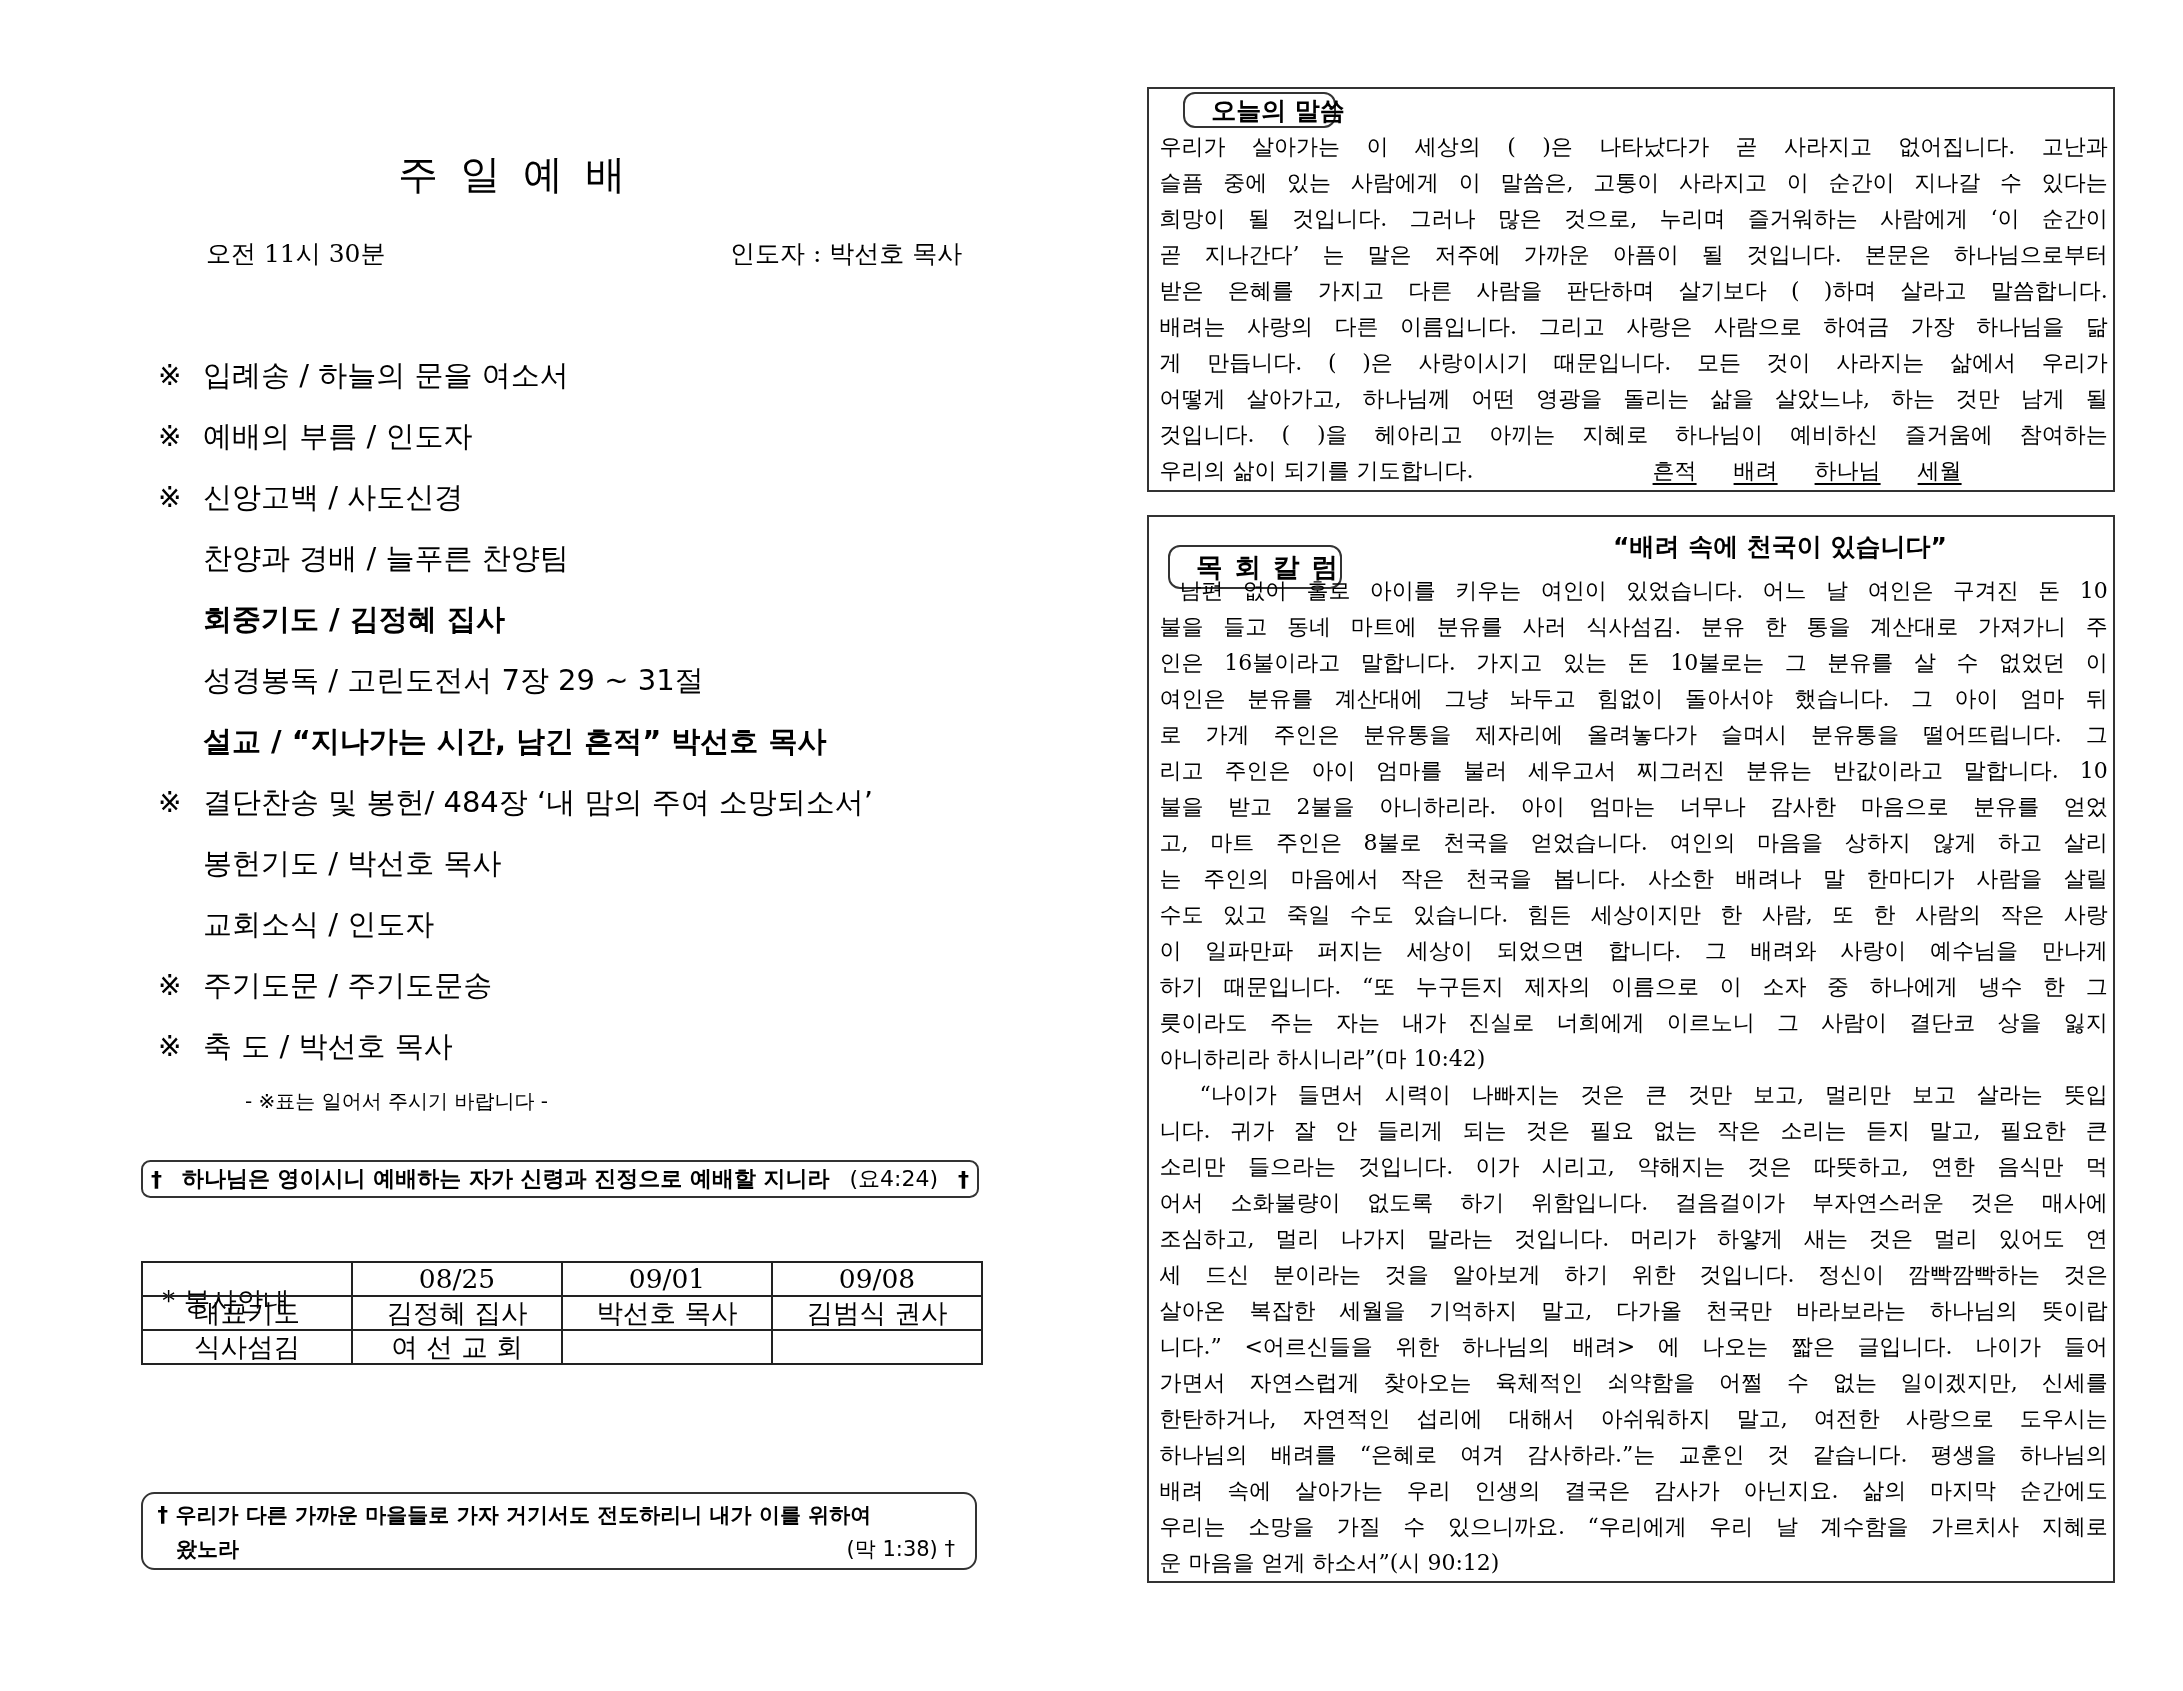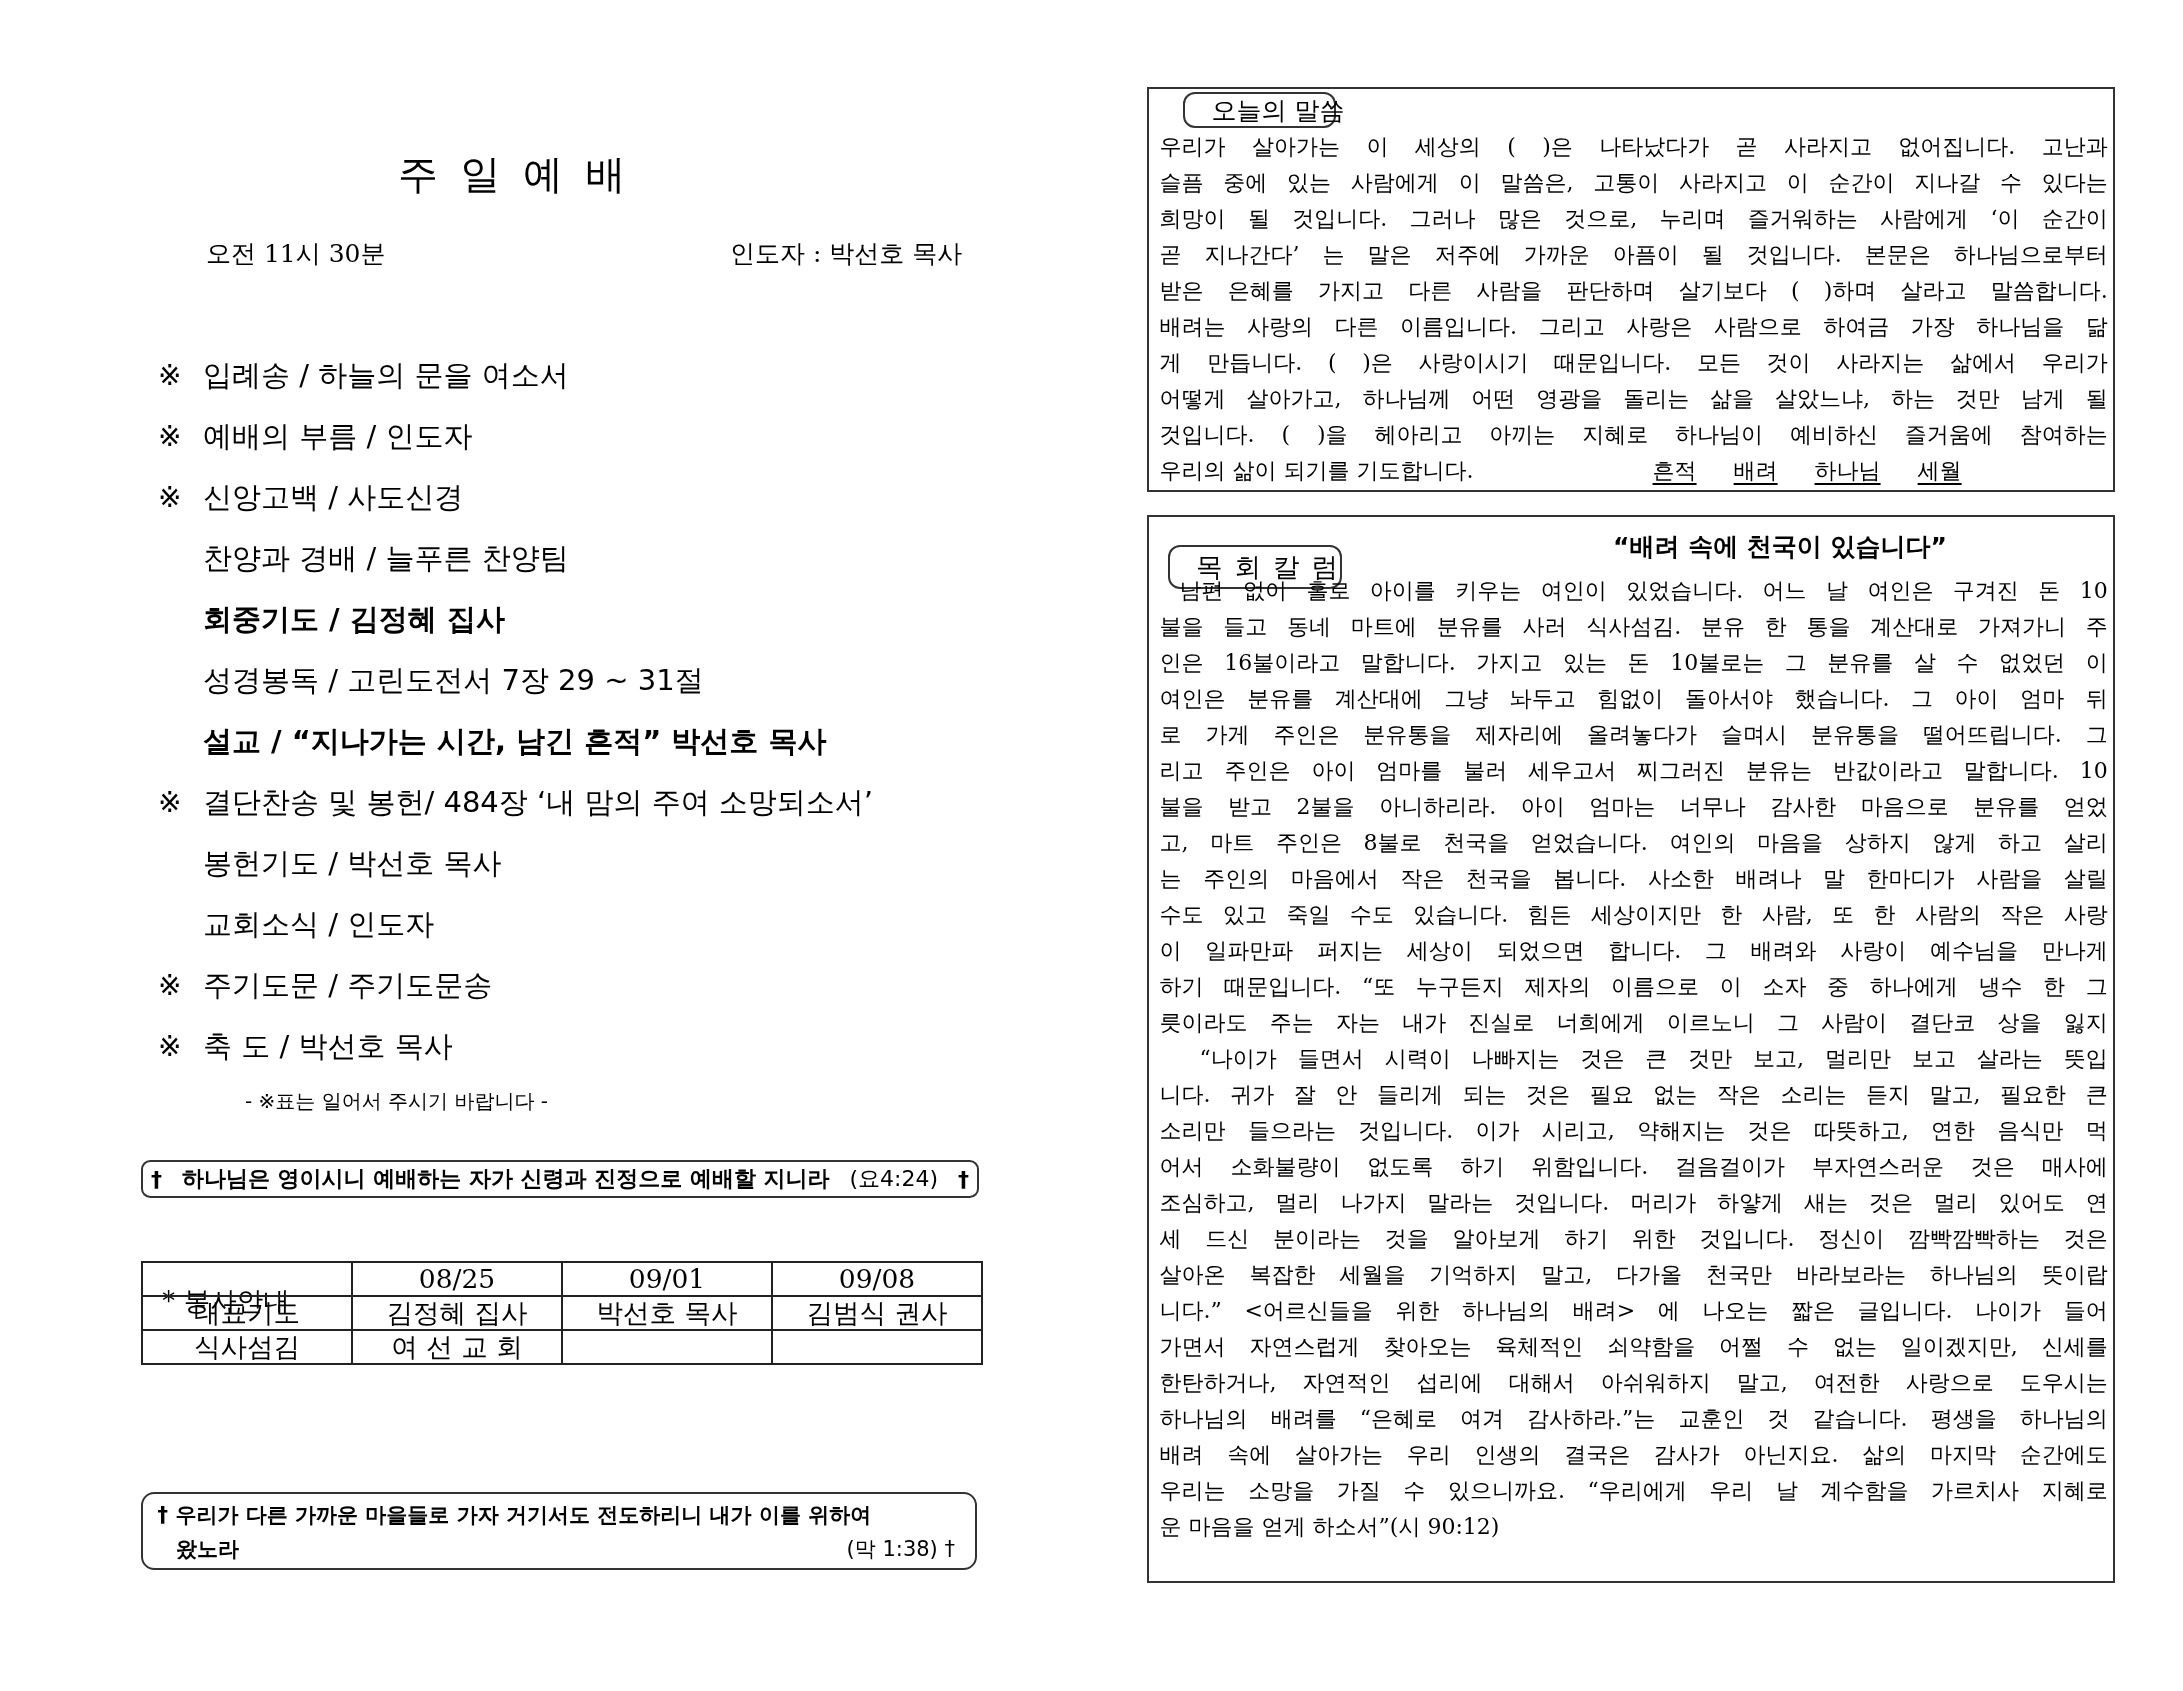--- a/index.html
+++ b/index.html
@@ -25,21 +25,21 @@
   .svc-table td { border:2px solid #222; height:32px; padding:0; text-align:center; width:25%; line-height:32px; }
 
   .mission-box { left:141px; top:1492px; width:836px; height:78px; border:2px solid #333; border-radius:13.3px; box-sizing:border-box; font-size:21px; font-weight:bold; }
   .mission-box .l1 { position:absolute; left:14.6px; top:6.6px; white-space:nowrap; }
   .mission-box .l2 { position:absolute; left:33px; top:41px; white-space:nowrap; }
   .mission-box .ref { position:absolute; right:20px; top:41px; font-weight:normal; white-space:nowrap; }
 
   
   .word-box { left:1147px; top:87px; width:968px; height:405px; border:2px solid #333; border-bottom-width:2.7px; box-sizing:border-box; }
   .column-box { left:1147px; top:515px; width:968px; height:1068px; border:2px solid #333; border-bottom-width:2.7px; box-sizing:border-box; overflow:hidden; }
-  .label-pill { position:absolute; border:2px solid #333; border-radius:12px; box-sizing:border-box; font-weight:normal; display:flex; align-items:center; justify-content:center; white-space:nowrap;padding-left:37px; }
+  .label-pill { position:absolute; border:2px solid #333; border-radius:12px; box-sizing:border-box; font-weight:bold; display:flex; align-items:center; justify-content:center; white-space:nowrap;padding-left:37px; }
   .word-box .label-pill { left:34px; top:3.3px; width:153px; height:36px; font-size:25px; }
   .column-box .label-pill { left:18.6px; top:12px; width:174px; height:44px; font-size:26.5px; letter-spacing:12px;margin-top:16px; }
   .column-title { position:absolute; left:464px; top:13.3px; font-size:25px; font-weight:bold; white-space:nowrap; }
 
   .body-text { position:absolute; left:10.6px; right:5.3px; font-family:"DejaVu Serif", serif; font-size:22px; }
   .word-box .body-text { top:40px; }
   .column-box .body-text { top:56px; }
   .line { height:36px; line-height:36px; white-space:nowrap; text-align:justify; text-align-last:justify; overflow:hidden; }
   .line.last { text-align-last:left; }
   .line.indent { padding-left:20px; }
@@ -180,20 +180,21 @@
     <div class="line">여인은 분유를 계산대에 그냥 놔두고 힘없이 돌아서야 했습니다. 그 아이 엄마 뒤</div>
     <div class="line">로 가게 주인은 분유통을 제자리에 올려놓다가 슬며시 분유통을 떨어뜨립니다. 그</div>
     <div class="line">리고 주인은 아이 엄마를 불러 세우고서 찌그러진 분유는 반값이라고 말합니다. 10</div>
     <div class="line">불을 받고 2불을 아니하리라. 아이 엄마는 너무나 감사한 마음으로 분유를 얻었</div>
     <div class="line">고, 마트 주인은 8불로 천국을 얻었습니다. 여인의 마음을 상하지 않게 하고 살리</div>
     <div class="line">는 주인의 마음에서 작은 천국을 봅니다. 사소한 배려나 말 한마디가 사람을 살릴</div>
     <div class="line">수도 있고 죽일 수도 있습니다. 힘든 세상이지만 한 사람, 또 한 사람의 작은 사랑</div>
     <div class="line">이 일파만파 퍼지는 세상이 되었으면 합니다. 그 배려와 사랑이 예수님을 만나게</div>
     <div class="line">하기 때문입니다. “또 누구든지 제자의 이름으로 이 소자 중 하나에게 냉수 한 그</div>
     <div class="line">릇이라도 주는 자는 내가 진실로 너희에게 이르노니 그 사람이 결단코 상을 잃지</div>
+    <div class="line last">아니하리라 하시니라”(마 10:42)</div>
     <div class="line indent2">“나이가 들면서 시력이 나빠지는 것은 큰 것만 보고, 멀리만 보고 살라는 뜻입</div>
     <div class="line">니다. 귀가 잘 안 들리게 되는 것은 필요 없는 작은 소리는 듣지 말고, 필요한 큰</div>
     <div class="line">소리만 들으라는 것입니다. 이가 시리고, 약해지는 것은 따뜻하고, 연한 음식만 먹</div>
     <div class="line">어서 소화불량이 없도록 하기 위함입니다. 걸음걸이가 부자연스러운 것은 매사에</div>
     <div class="line">조심하고, 멀리 나가지 말라는 것입니다. 머리가 하얗게 새는 것은 멀리 있어도 연</div>
     <div class="line">세 드신 분이라는 것을 알아보게 하기 위한 것입니다. 정신이 깜빡깜빡하는 것은</div>
     <div class="line">살아온 복잡한 세월을 기억하지 말고, 다가올 천국만 바라보라는 하나님의 뜻이랍</div>
     <div class="line">니다.” &lt;어르신들을 위한 하나님의 배려&gt; 에 나오는 짧은 글입니다. 나이가 들어</div>
     <div class="line">가면서 자연스럽게 찾아오는 육체적인 쇠약함을 어쩔 수 없는 일이겠지만, 신세를</div>
     <div class="line">한탄하거나, 자연적인 섭리에 대해서 아쉬워하지 말고, 여전한 사랑으로 도우시는</div>

